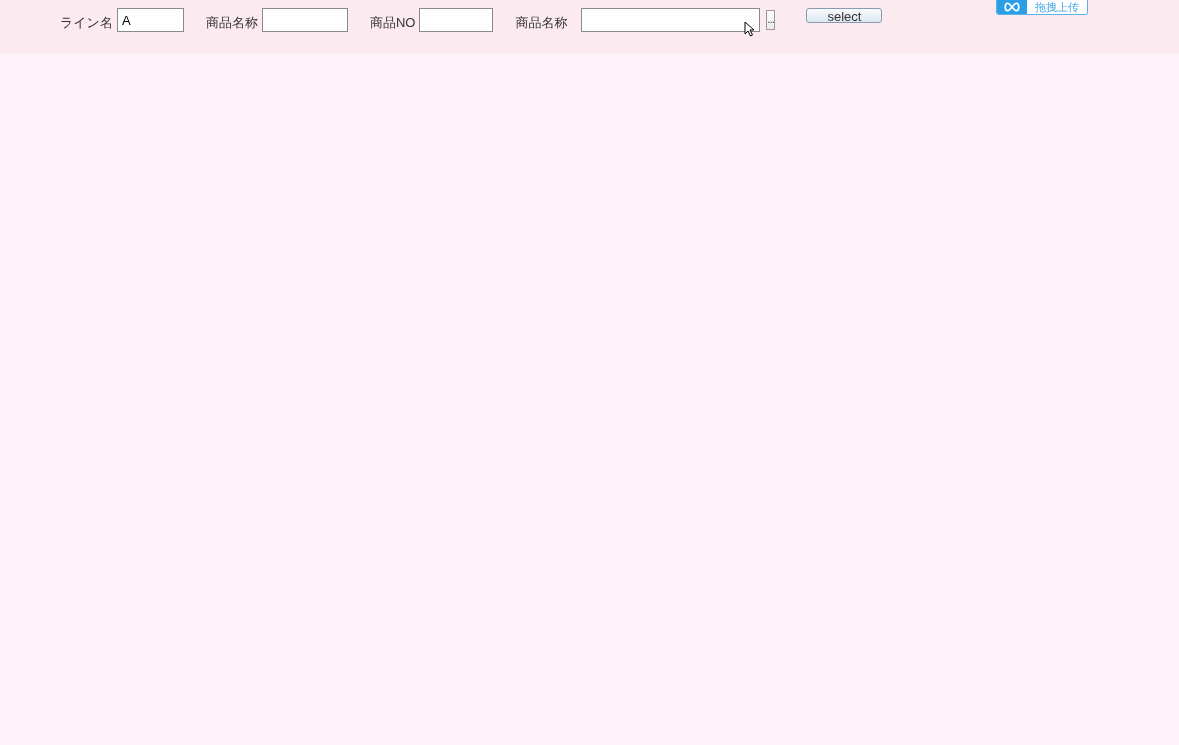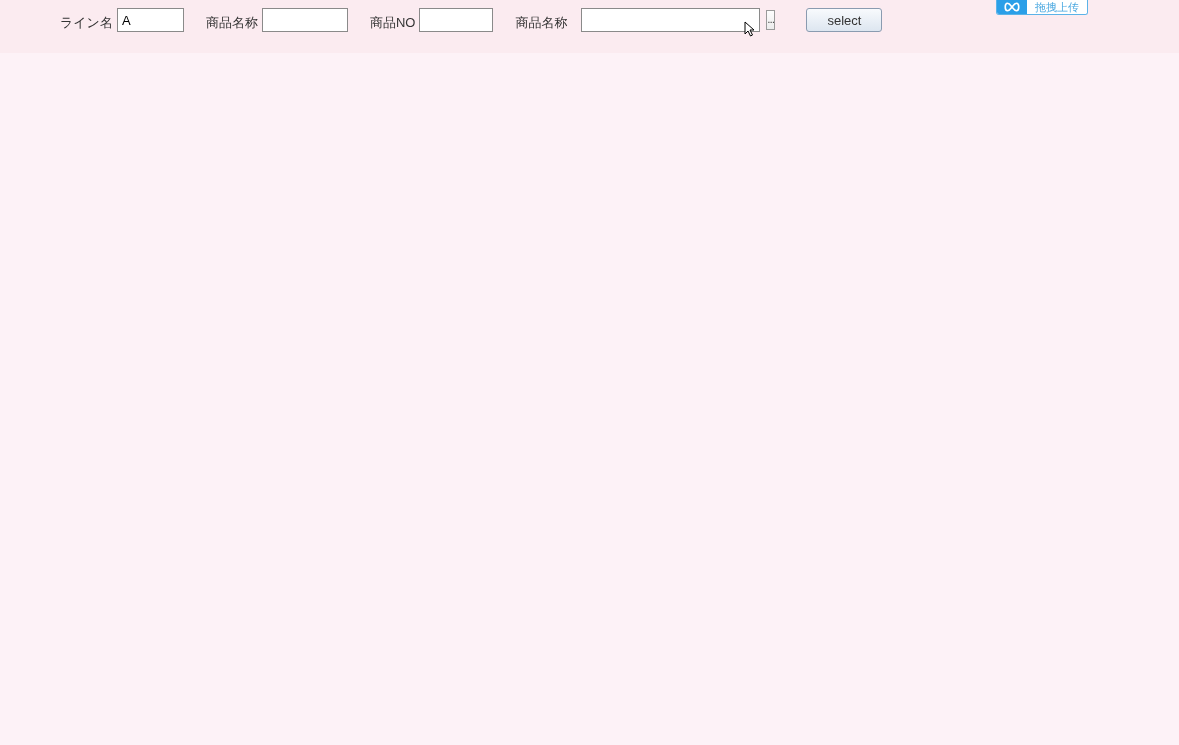--- a/index.html
+++ b/index.html
@@ -84,21 +84,21 @@
       display: flex;
       align-items: center;
       justify-content: center;
       cursor: pointer;
       color: #333;
       letter-spacing: -0.5px;
     }
     .select-btn {
       margin-left: 24px;
       width: 76px;
-      height: 24px;
+      height: 15px;
       border: 1px solid #8a9bb0;
       border-radius: 3px;
       background: linear-gradient(#f8fafd, #dde6f0);
       font-size: 13px;
       color: #333;
       cursor: pointer;
       font-family: inherit;
     }
     .upload-widget {
       position: absolute;

